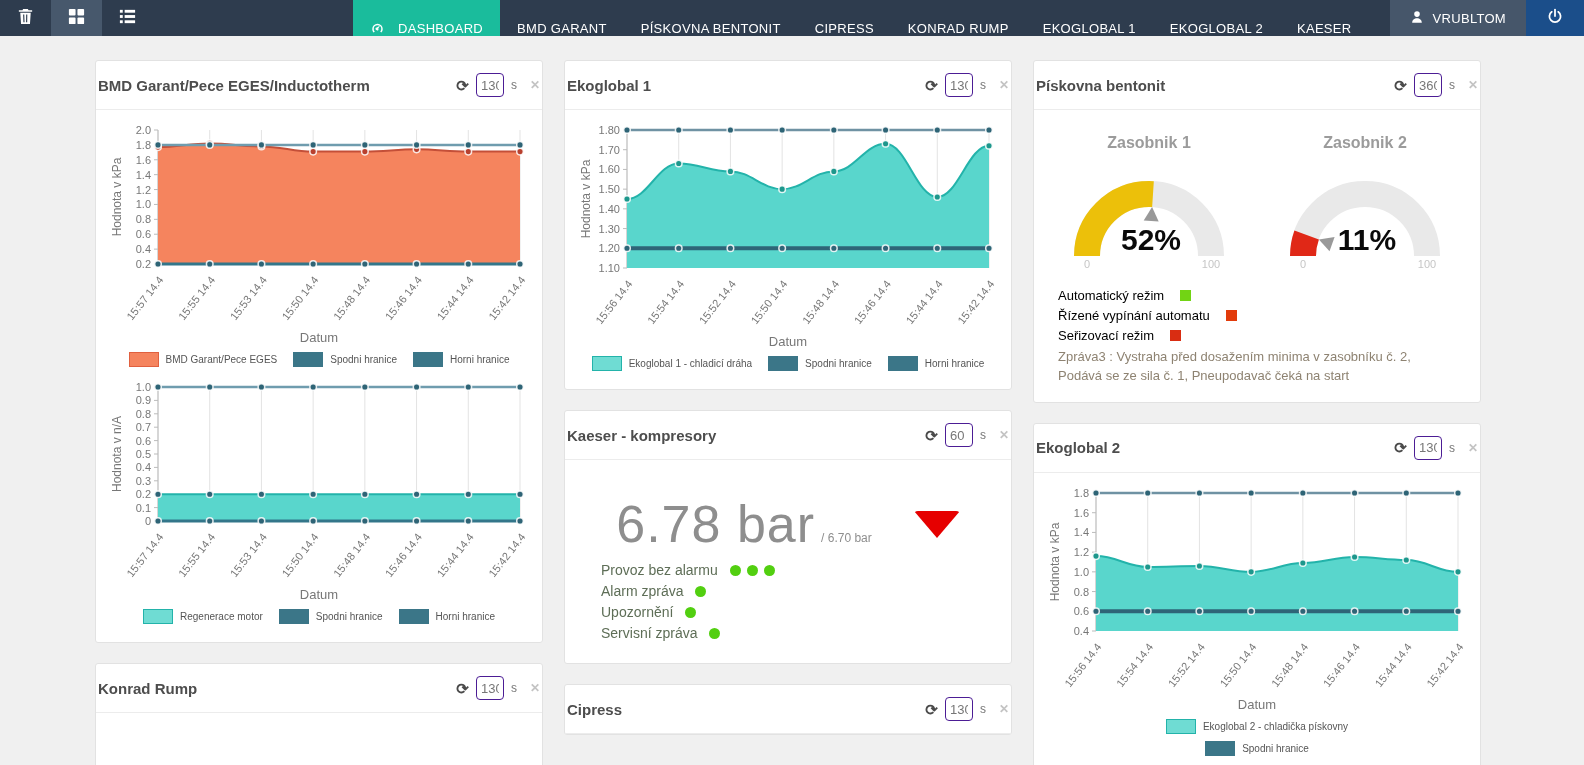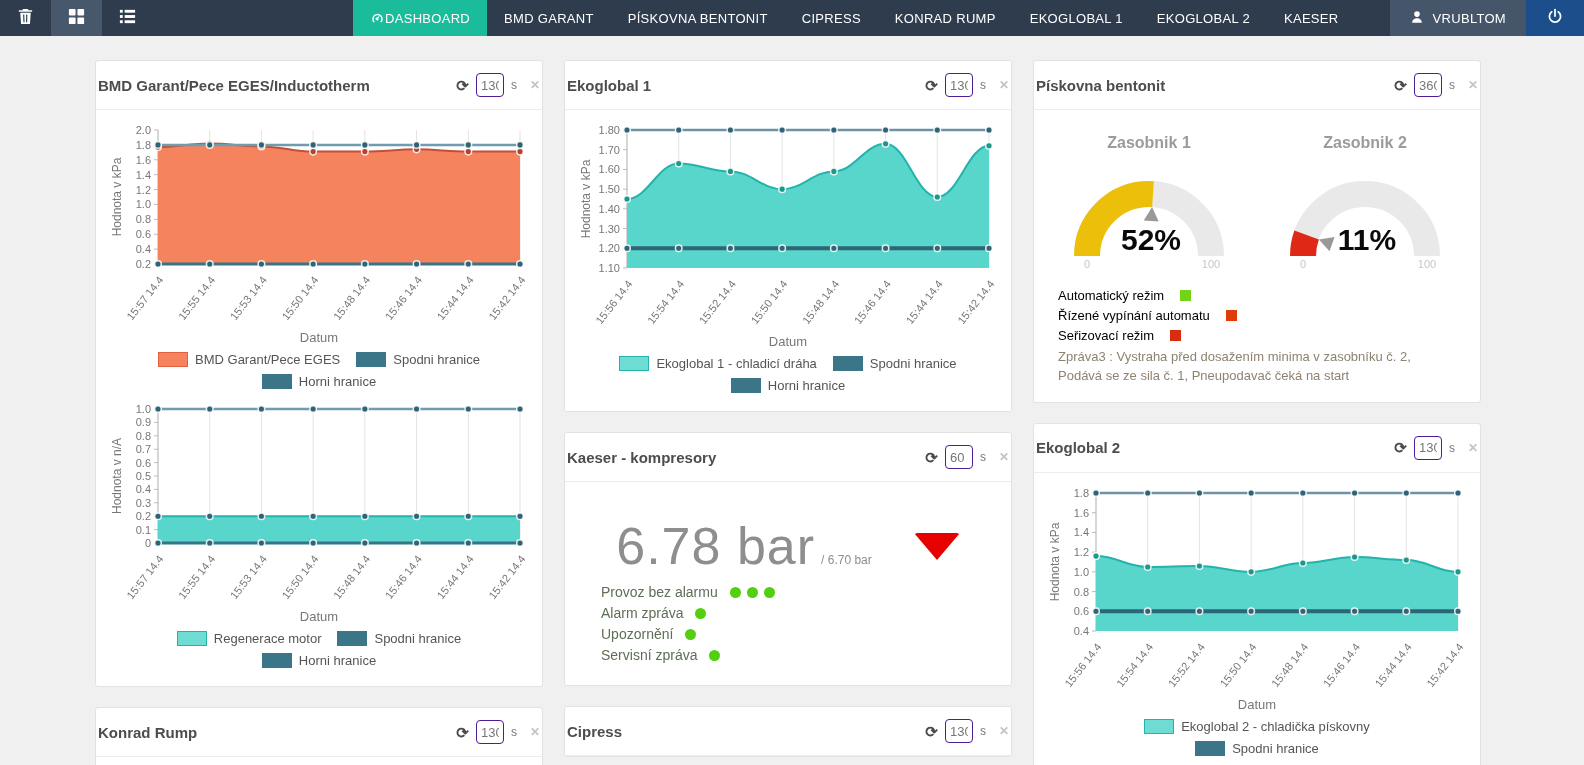--- a/index.html
+++ b/index.html
@@ -5,21 +5,21 @@
   * { box-sizing: border-box; margin: 0; padding: 0; }
   html, body { width: 1584px; height: 765px; overflow: hidden; }
   body { font-family: "Liberation Sans", sans-serif; background: #f0f0f0; }
 
   
   .navbar { height: 36px; background: #2e3c4e; display: flex; align-items: stretch; }
   .nav-icon-btn { width: 51px; display: flex; align-items: center; justify-content: center; cursor: pointer; }
   .nav-icon-btn.selected { background: #47586c; }
   .nav-icon-btn svg { width: 19px; height: 19px; }
   .nav-menu { display: flex; margin-left: 200px; align-items: stretch; }
-  .nav-item { display: flex; align-items: center; gap: 0; padding: 0 17px; color: #fff;
+  .nav-item { display: flex; align-items: flex-end; gap: 13px; padding: 0 17px; color: #fff;
               font-size: 13px; letter-spacing: .3px; text-decoration: none; cursor: pointer; white-space: nowrap; }
   .nav-item.active { background: #1abc9c; }
   .nav-item svg { width: 15px; height: 15px; }
   .nav-spacer { flex: 1; }
   .nav-user { display: flex; align-items: center; gap: 9px; padding: 0 20px; background: #46566a;
               color: #fff; font-size: 13px; letter-spacing: .3px; cursor: pointer; }
   .nav-user svg { width: 14px; height: 14px; }
   .nav-power { width: 58px; background: #1b4e8a; display: flex; align-items: center; justify-content: center; cursor: pointer; }
   .nav-power svg { width: 16px; height: 16px; }
 
@@ -41,21 +41,21 @@
   .panel-body { padding: 10px 12px 8px; }
 
   
   .chart-svg { display: block; }
   .chart-svg text { fill: #777; }
   .chart-svg .tick { font-size: 11px; }
   .chart-svg .axis { font-size: 12px; }
   .legend { text-align: center; margin: 0 auto 10px; }
   .legend .xlabel { font-size: 13px; color: #777; margin: 2px 0 7px; }
   .legend-items { display: flex; flex-wrap: wrap; justify-content: center; gap: 7px 16px;
-                  font-size: 13px; color: #555; margin: 0 auto; }
+                  font-size: 10px; color: #555; margin: 0 auto; }
   .legend-item { display: inline-flex; align-items: center; gap: 7px; cursor: pointer; }
   .swatch { width: 30px; height: 15px; border: 1px solid; display: inline-block; }
 
   
   .kaeser-value-row { display: flex; align-items: baseline; justify-content: center; margin-top: 24px; }
   .kaeser-big { font-size: 52px; font-weight: 300; color: #8e8e8e; letter-spacing: 1px; }
   .kaeser-target { font-size: 12px; color: #8e8e8e; margin-left: 6px; text-align: center; }
   .kaeser-arrow { width: 0; height: 0; border-left: 23px solid transparent; border-right: 23px solid transparent;
                   border-top: 27px solid #e60000; margin-left: 42px; align-self: center; border-radius: 4px; }
   .statuses { margin: 8px 0 14px 24px; }

